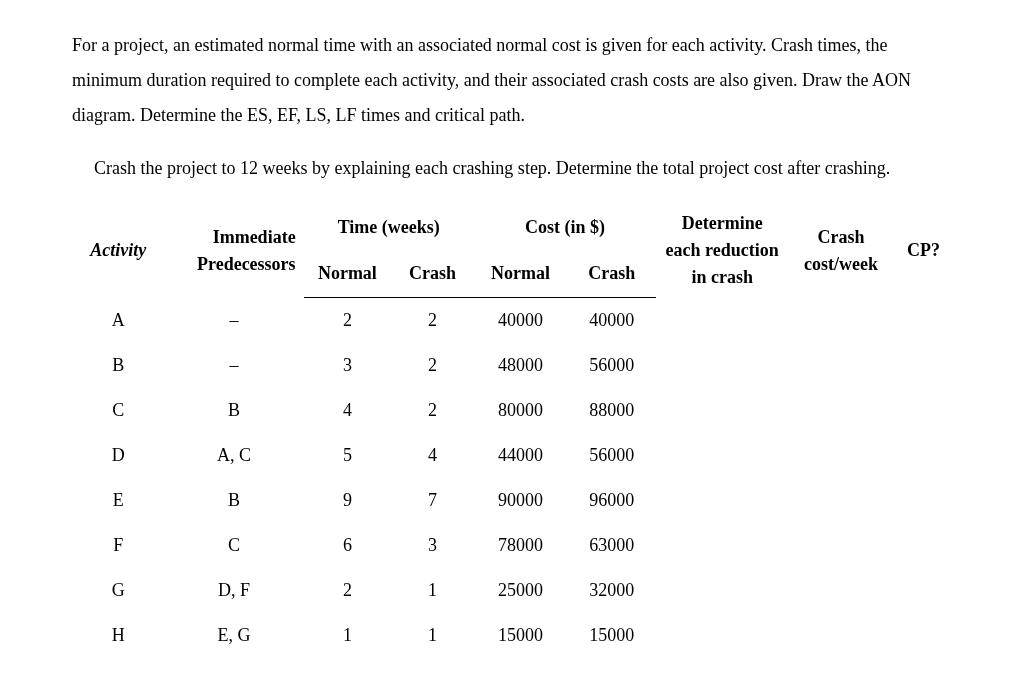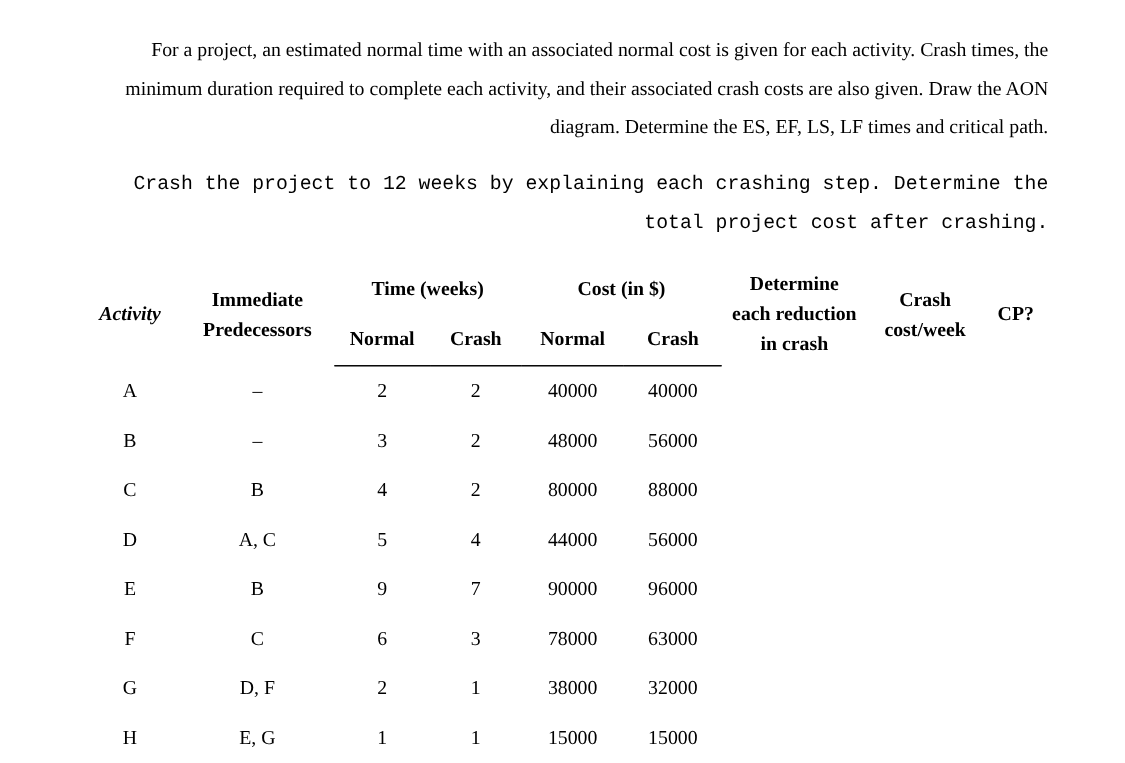--- a/index.html
+++ b/index.html
@@ -6,25 +6,24 @@
     font-family: "Times New Roman", Times, serif;
     font-size: 18px;
     color: #000;
     background: #fff;
     margin: 0;
     padding: 28px 70px 20px 72px;
     line-height: 1.95;
   }
   .para {
     margin: 0 0 18px 0;
-    text-align: right;
+    text-align: left;
   }
   .indent {
     text-indent: 22px;
-    font-family: Liberation Mono, monospace;
   }
   table {
     border-collapse: collapse;
     width: 100%;
     margin-top: 4px;
   }
   th, td {
     padding: 6px 8px;
     text-align: center;
     font-weight: normal;
@@ -34,21 +33,21 @@
   thead th {
     font-weight: bold;
   }
   thead tr.group-row th {
     border-bottom: none;
   }
   thead th.bottom-border {
     border-bottom: 1.2px solid #000;
   }
   .col-activity { width: 90px; font-style: italic; }
-  .col-pred     { width: 140px; }
+  .col-pred     { width: 140px; text-align: right; }
   .col-time-n   { width: 80px; }
   .col-time-c   { width: 80px; }
   .col-cost-n   { width: 90px; }
   .col-cost-c   { width: 90px; }
   .col-ftr      { width: 140px; }
   .col-ccw      { width: 100px; }
   .col-cp       { width: 50px; }
   tbody tr td {
     padding-top: 9px;
     padding-bottom: 9px;
@@ -155,21 +154,21 @@
         <td>63000</td>
         <td></td>
         <td></td>
         <td></td>
       </tr>
       <tr>
         <td>G</td>
         <td>D, F</td>
         <td>2</td>
         <td>1</td>
-        <td>38000</td>
+        <td>25000</td>
         <td>32000</td>
         <td></td>
         <td></td>
         <td></td>
       </tr>
       <tr>
         <td>H</td>
         <td>E, G</td>
         <td>1</td>
         <td>1</td>

